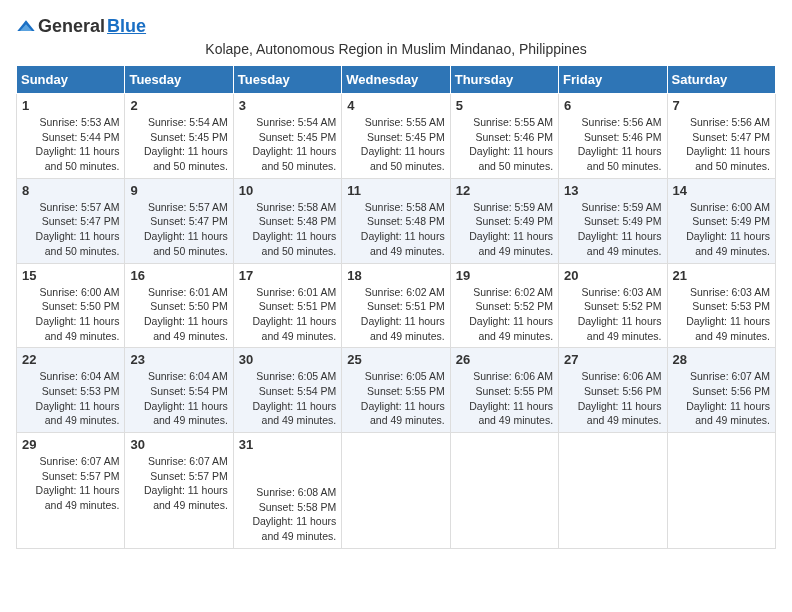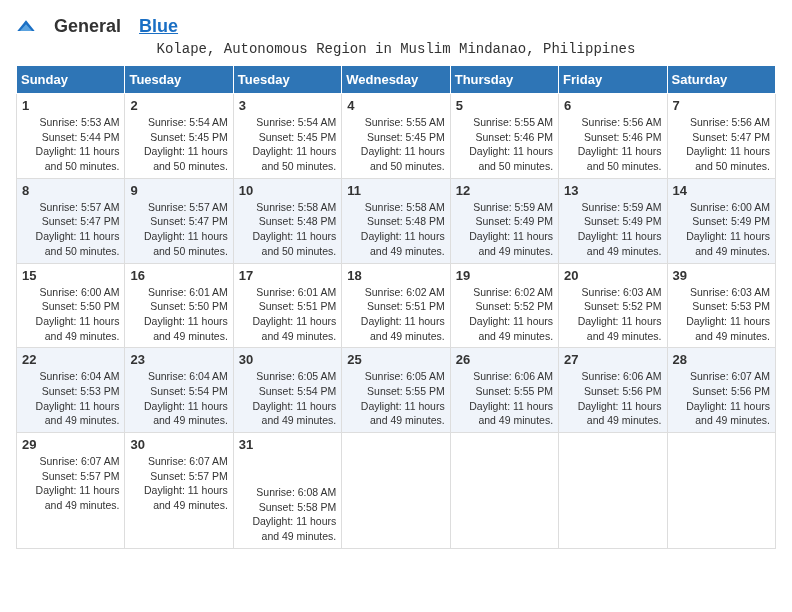--- a/index.html
+++ b/index.html
@@ -17,21 +17,21 @@
       margin-bottom: 4px;
     }
     .logo {
       display: flex;
       flex-direction: column;
       align-items: flex-start;
     }
     .logo-text {
       display: flex;
       align-items: center;
-      gap: 18px;
+      gap: 2px;
     }
     .logo-general {
       font-size: 18px;
       font-weight: bold;
       color: #333;
     }
     .logo-blue {
       font-size: 18px;
       font-weight: bold;
       color: #1a6fc4;
@@ -45,21 +45,20 @@
       font-size: 36px;
       font-weight: bold;
       color: #333;
       text-align: right;
     }
     .subtitle {
       text-align: center;
       font-size: 14px;
       color: #333;
       margin-bottom: 8px;
-      font-family: Liberation Mono, monospace;
     }
     .calendar-table {
       width: 100%;
       border-collapse: collapse;
       font-size: 11px;
     }
     .calendar-table th {
       background-color: #2e75b6;
       color: white;
       padding: 6px 4px;
@@ -266,21 +265,21 @@
 and 49 minutes.</div>
         </td>
         <td>
           <span class="day-number">20</span>
           <div class="cell-info" style="white-space: pre-line;">Sunrise: 6:03 AM
 Sunset: 5:52 PM
 Daylight: 11 hours
 and 49 minutes.</div>
         </td>
         <td>
-          <span class="day-number">39</span>
+          <span class="day-number">21</span>
           <div class="cell-info" style="white-space: pre-line;">Sunrise: 6:03 AM
 Sunset: 5:53 PM
 Daylight: 11 hours
 and 49 minutes.</div>
         </td>
       </tr>
       <tr>
         <td>
           <span class="day-number">22</span>
           <div class="cell-info" style="white-space: pre-line;">Sunrise: 6:04 AM

